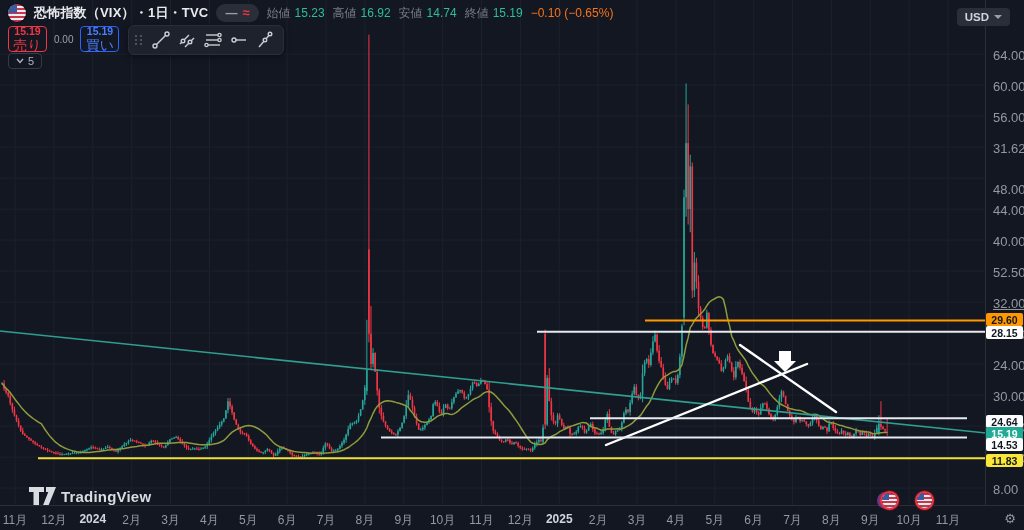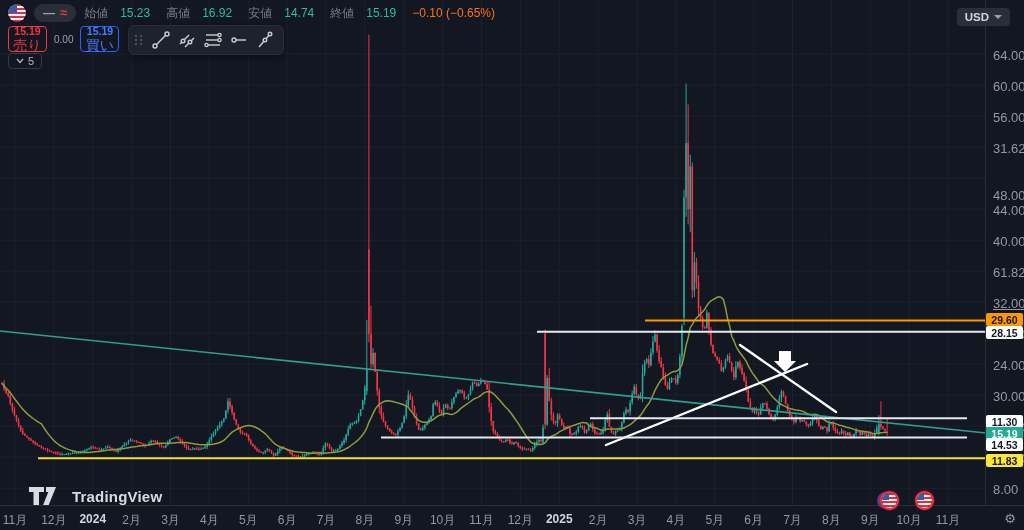--- a/index.html
+++ b/index.html
@@ -11,21 +11,21 @@
 
   
   .hdr{position:absolute;left:8px;top:4px;display:flex;align-items:center;gap:8px;z-index:30;}
   .flag{width:18px;height:18px;border-radius:50%;overflow:hidden;position:relative;flex:0 0 auto;
         background:repeating-linear-gradient(180deg,#c8374a 0 2px,#e9edf2 2px 4px);box-shadow:0 0 0 1px #00000055;}
   .flag::after{content:"";position:absolute;left:0;top:0;width:9px;height:9px;background:#3c5a9e;}
   .title{color:#e8eaed;font-size:13px;font-weight:bold;letter-spacing:.2px;cursor:pointer;}
   .pill{display:flex;align-items:center;gap:5px;background:#2a2e39;border-radius:10px;padding:2px 9px;height:14px;}
   .pill .dash{color:#9aa0aa;font-size:12px;line-height:10px;font-weight:bold;}
   .pill .wave{color:#f23645;font-size:13px;line-height:10px;font-weight:bold;}
-  .ohlc{display:flex;align-items:center;gap:16px;font-size:12px;}
+  .ohlc{display:flex;align-items:center;gap:8px;font-size:12px;}
   .ohlc .lbl{color:#787b86;}
   .ohlc .val{color:#2ebd95;margin-left:-4px;}
   .chg{color:#f97316;font-size:12px;}
 
   
   .trade{position:absolute;left:8px;top:26px;display:flex;align-items:center;gap:7px;z-index:30;}
   .tbtn{width:37px;height:24px;border-radius:4px;display:flex;flex-direction:column;align-items:center;justify-content:center;
         background:rgba(19,23,34,.85);cursor:pointer;line-height:1;}
   .tbtn .p{font-size:10.5px;font-weight:bold;}
   .tbtn .t{font-size:14px;margin-top:1px;}
@@ -52,21 +52,21 @@
   #price-axis{position:absolute;left:986px;top:0;width:38px;height:505px;z-index:20;cursor:ns-resize;}
   .ptick{position:absolute;left:7px;color:#9598a1;font-size:13px;}
   .pchip{position:absolute;left:0;width:37px;height:13px;border-radius:2px;display:flex;align-items:center;justify-content:center;
          font-size:10.5px;font-weight:bold;z-index:5;}
   #time-axis{position:absolute;left:0;top:506px;width:1024px;height:24px;z-index:20;cursor:ew-resize;}
   .ttick{position:absolute;top:6px;transform:translateX(-50%);color:#9598a1;font-size:12px;white-space:nowrap;}
   .ttick.bold{color:#d1d4dc;font-weight:bold;}
   .gear{position:absolute;color:#9598a1;font-size:13px;cursor:pointer;z-index:25;}
 
   
-  .tvlogo{position:absolute;left:28px;top:486px;display:flex;align-items:center;gap:14px;z-index:25;cursor:pointer;}
+  .tvlogo{position:absolute;left:28px;top:486px;display:flex;align-items:center;gap:3px;z-index:25;cursor:pointer;}
   .tvlogo .txt{color:#d8dbe0;font-size:15px;font-weight:bold;letter-spacing:.2px;}
 
   
   .badge{position:absolute;width:15px;height:15px;border-radius:50%;border:2px solid #f23645;overflow:hidden;z-index:26;cursor:pointer;
          box-shadow:0 0 0 1px #5b1320;}
   .badge .flagfill{position:absolute;inset:0;background:repeating-linear-gradient(180deg,#c8374a 0 2px,#e9edf2 2px 4px);}
   .badge .flagfill::after{content:"";position:absolute;left:0;top:0;width:7px;height:7px;background:#3c5a9e;}
   .badge.ring2{box-shadow:-4px 0 0 -1px rgba(171,71,188,.6),0 0 0 1px #5b1320;}
 </style>
 </head>
@@ -984,20 +984,21 @@
       <line x1="590" y1="418.18999999999994" x2="967" y2="418.18999999999994" stroke="#e6e9ef" stroke-width="2"></line>
       <line x1="381" y1="437.40999999999997" x2="967" y2="437.40999999999997" stroke="#e6e9ef" stroke-width="2"></line>
       <line x1="38" y1="458.335" x2="986" y2="458.335" stroke="#f0e13a" stroke-width="2"></line>
       <polygon points="779,351 791,351 791,361 796,361 785,372 774,361 779,361" fill="#ffffff"></polygon>
     </svg>
   <div class="sep-v"></div>
   <div class="sep-h"></div>
 
   <div class="hdr">
     <span class="flag"></span>
+    <span class="title">恐怖指数（VIX）・1日・TVC</span>
     <span class="pill">
       <span class="dash">—</span>
       <span class="wave">≈</span>
     </span>
     <span class="ohlc">
       <span class="lbl">始値</span>
       <span class="val">15.23</span>
       <span class="lbl">高値</span>
       <span class="val">16.92</span>
       <span class="lbl">安値</span>
@@ -1082,31 +1083,31 @@
   </div>
 
   <div id="price-axis">
       <span class="ptick" style="top: 482.017px;">8.00</span>
       <span class="ptick" style="top: 451.017px;">12.00</span>
       <span class="ptick" style="top: 420.017px;">16.00</span>
       <span class="ptick" style="top: 389.017px;">30.00</span>
       <span class="ptick" style="top: 358.017px;">24.00</span>
       <span class="ptick" style="top: 327.017px;">28.00</span>
       <span class="ptick" style="top: 296.017px; text-decoration: underline;">32.00</span>
-      <span class="ptick" style="top: 265.017px;">61.82</span>
+      <span class="ptick" style="top: 265.017px;">52.50</span>
       <span class="ptick" style="top: 234.017px;">40.00</span>
       <span class="ptick" style="top: 203.017px;">44.00</span>
-      <span class="ptick" style="top: 188px;">48.00</span>
+      <span class="ptick" style="top: 182px;">48.00</span>
       <span class="ptick" style="top: 141.017px;">31.62</span>
       <span class="ptick" style="top: 110.017px;">56.00</span>
       <span class="ptick" style="top: 79.0175px;">60.00</span>
       <span class="ptick" style="top: 48.0175px;">64.00</span>
       <span class="pchip" style="top: 313px; background: rgb(255, 152, 0); color: rgb(19, 23, 34);">29.60</span>
       <span class="pchip" style="top: 326px; background: rgb(255, 255, 255); color: rgb(19, 23, 34);">28.15</span>
-      <span class="pchip" style="top: 415px; background: rgb(255, 255, 255); color: rgb(19, 23, 34);">11.30</span>
+      <span class="pchip" style="top: 415px; background: rgb(255, 255, 255); color: rgb(19, 23, 34);">24.64</span>
       <span class="pchip" style="top: 427px; background: rgb(34, 171, 148); color: rgb(255, 255, 255);">15.19</span>
       <span class="pchip" style="top: 438px; background: rgb(255, 255, 255); color: rgb(19, 23, 34);">14.53</span>
       <span class="pchip" style="top: 454px; background: rgb(251, 230, 58); color: rgb(19, 23, 34);">11.83</span>
     </div>
   <div id="time-axis">
       <span class="ttick" style="left: 15px;">11月</span>
       <span class="ttick" style="left: 53.875px;">12月</span>
       <span class="ttick bold" style="left: 92.75px;">2024</span>
       <span class="ttick" style="left: 131.625px;">2月</span>
       <span class="ttick" style="left: 170.5px;">3月</span>

